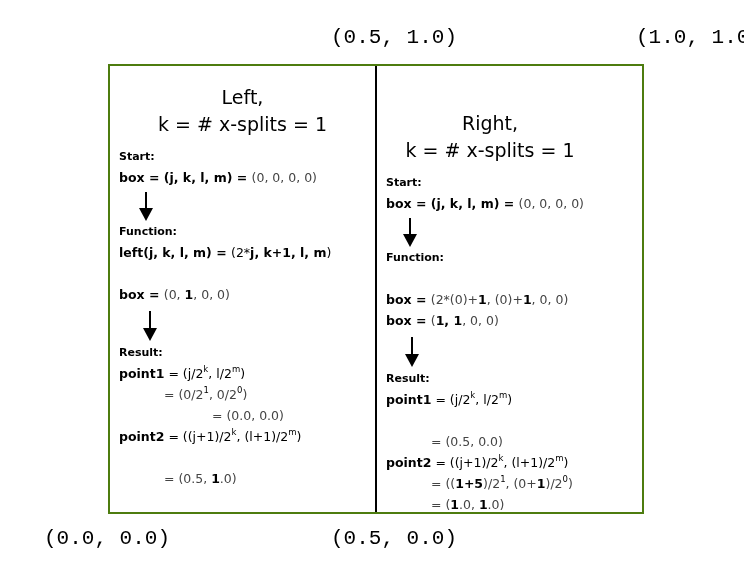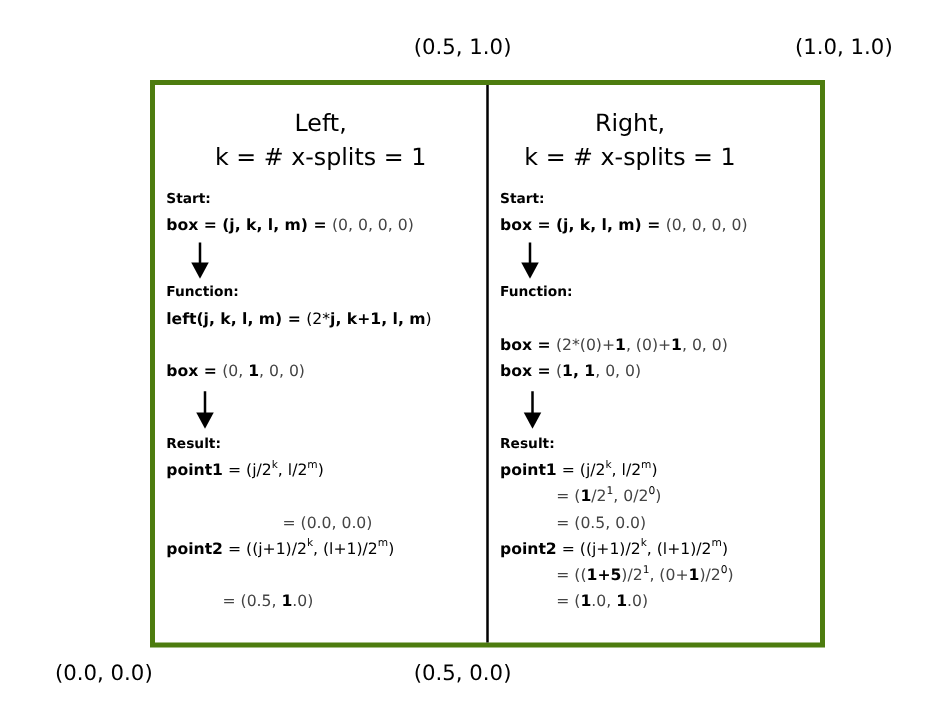--- a/index.html
+++ b/index.html
@@ -1,24 +1,24 @@
 <!DOCTYPE html>
 <html><head>
 <meta charset="utf-8">
 <style>
   html, body { margin:0; padding:0; background:#ffffff; }
   body { width:744px; height:567px; position:relative; overflow:hidden;
          font-family:"DejaVu Sans", sans-serif; color:#000; }
-  .corner { position:absolute; font-size:17px; line-height:20px; white-space:nowrap; }
-  .box { position:absolute; left:120px; top:64px; width:532px; height:446px;
-         border:4px solid #4d7c0f; }
+  .corner { position:absolute; font-size:21px; line-height:20px; white-space:nowrap;font-family:Liberation Mono, monospace; }
+  .box { position:absolute; left:108px; top:64px; width:532px; height:446px;
+         border:2px solid #4d7c0f; }
   .divider { position:absolute; left:265px; top:0; width:2px; height:100%; background:#000; }
   .panel { position:absolute; top:0; height:100%; }
   .panel.left { left:0; width:265px; }
-  .panel.right { left:267px; width:226px; }
+  .panel.right { left:267px; width:226px;margin-top:26px; }
   .title { position:absolute; left:0; width:100%; text-align:center; font-size:19px; line-height:27px; top:18px; }
   .lbl { position:absolute; left:9px; font-size:11px; line-height:21px; font-weight:bold; white-space:nowrap; }
   .ln { position:absolute; left:9px; font-size:12.5px; line-height:21px; white-space:nowrap; }
   .ind { left:54px; }
   .b { font-weight:bold; }
   .g { color:#444; }
   sup { font-size:8.5px; line-height:0; position:relative; top:-1px; vertical-align:super; }
   .arrow { position:absolute; width:14px; }
   .arrow .shaft { position:absolute; left:6px; top:0; width:2px; background:#000; }
   .arrow .head { position:absolute; left:0; width:0; height:0;
@@ -54,20 +54,21 @@
     <div class="ln" style="top:176px;"><span class="b">left(j, k, l, m) = </span><span>(2*</span><span class="b">j, k+1, l, m</span><span>)</span></div>
     <div class="ln" style="top:218px;"><span class="b">box = </span><span class="g">(0, </span><span class="b">1</span><span class="g">, 0, 0)</span></div>
 
     <div class="arrow" style="left:33px;top:245px;height:30px;">
       <div class="shaft" style="height:19px;"></div>
         <div class="head" style="top:17px;"></div>
     </div>
 
     <div class="lbl" style="top:276px;">Result:</div>
     <div class="ln" style="top:297px;"><span class="b">point1</span><span> = (j/2</span><sup>k</sup><span>, l/2</span><sup>m</sup><span>)</span></div>
+    <div class="ln ind" style="top:318px;"><span class="g">= (0/2</span><sup>1</sup><span class="g">, 0/2</span><sup>0</sup><span class="g">)</span></div>
     <div class="ln ind g" style="top:339px;margin-left:48px;">= (0.0, 0.0)</div>
     <div class="ln" style="top:360px;"><span class="b">point2</span><span> = ((j+1)/2</span><sup>k</sup><span>, (l+1)/2</span><sup>m</sup><span>)</span></div>
     <div class="ln ind" style="top:402px;"><span class="g">= (0.5, </span><span class="b">1</span><span class="g">.0)</span></div>
   </div>
 
   <div class="panel right">
     <div class="title">
       <div>Right,</div>
       <div>k = # x-splits = 1</div>
     </div>
@@ -84,19 +85,18 @@
     <div class="ln" style="top:197px;"><span class="b">box = </span><span class="g">(2*(0)+</span><span class="b">1</span><span class="g">, (0)+</span><span class="b">1</span><span class="g">, 0, 0)</span></div>
     <div class="ln" style="top:218px;"><span class="b">box = </span><span class="g">(</span><span class="b">1, 1</span><span class="g">, 0, 0)</span></div>
 
     <div class="arrow" style="left:28px;top:245px;height:30px;">
       <div class="shaft" style="height:19px;"></div>
         <div class="head" style="top:17px;"></div>
     </div>
 
     <div class="lbl" style="top:276px;">Result:</div>
     <div class="ln" style="top:297px;"><span class="b">point1</span><span> = (j/2</span><sup>k</sup><span>, l/2</span><sup>m</sup><span>)</span></div>
-    <div class="ln ind" style="top:318px;"><span class="g">= (</span><span class="b">1</span><span class="g">/2</span><sup>1</sup><span class="g">, 0/2</span><sup>0</sup><span class="g">)</span></div>
     <div class="ln ind g" style="top:339px;">= (0.5, 0.0)</div>
     <div class="ln" style="top:360px;"><span class="b">point2</span><span> = ((j+1)/2</span><sup>k</sup><span>, (l+1)/2</span><sup>m</sup><span>)</span></div>
     <div class="ln ind" style="top:381px;"><span class="g">= ((</span><span class="b">1+5</span><span class="g">)/2</span><sup>1</sup><span class="g">, (0+</span><span class="b">1</span><span class="g">)/2</span><sup>0</sup><span class="g">)</span></div>
     <div class="ln ind" style="top:402px;"><span class="g">= (</span><span class="b">1</span><span class="g">.0, </span><span class="b">1</span><span class="g">.0)</span></div>
   </div>
 </div>
 
 </body></html>

